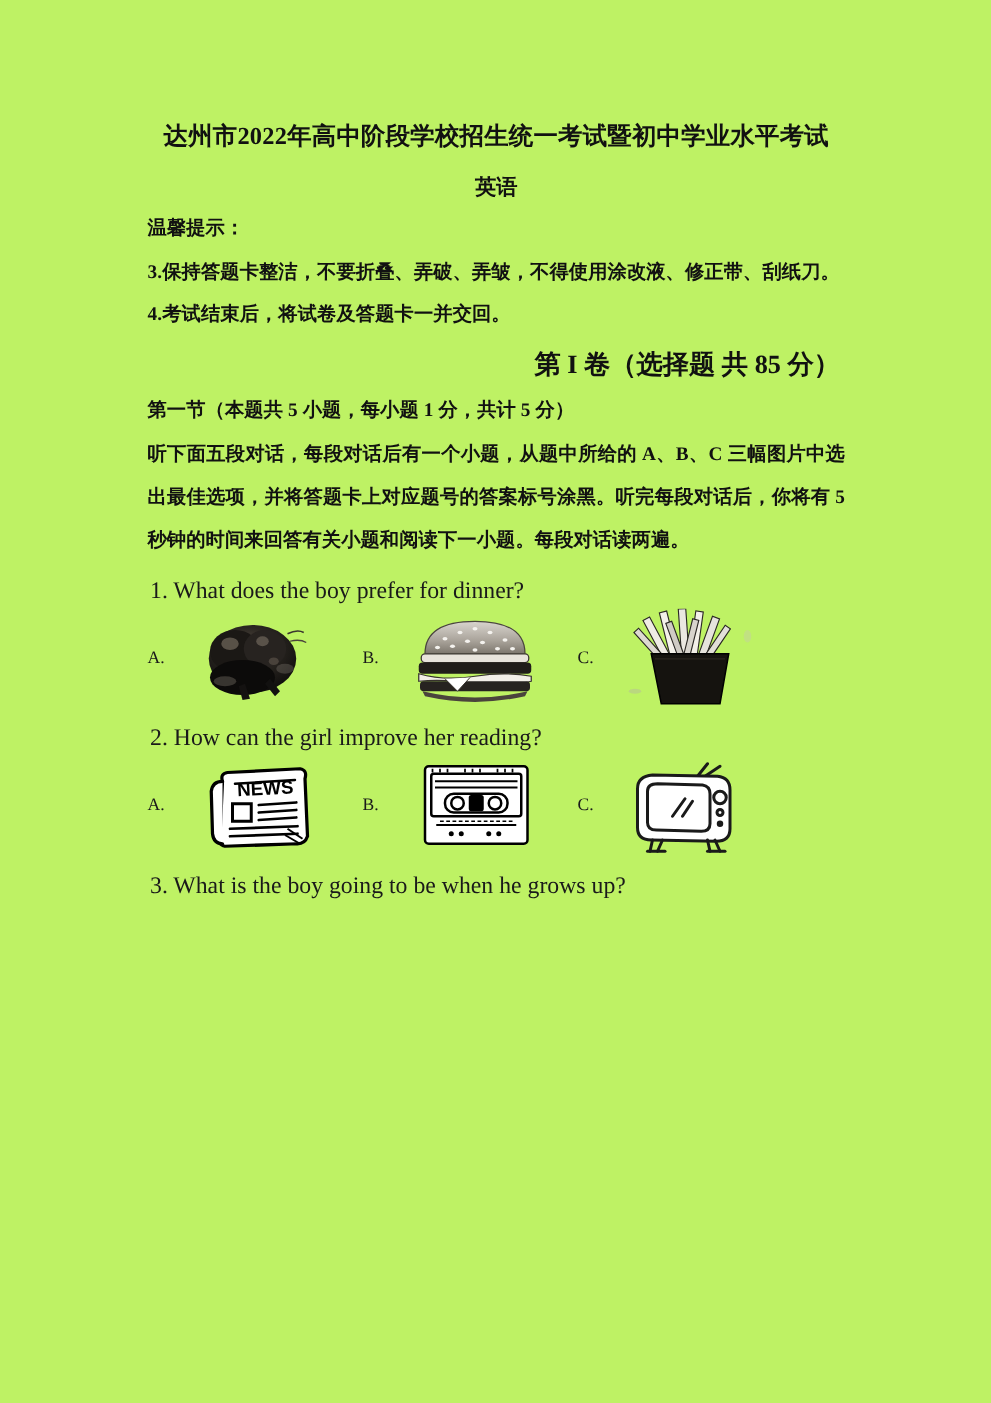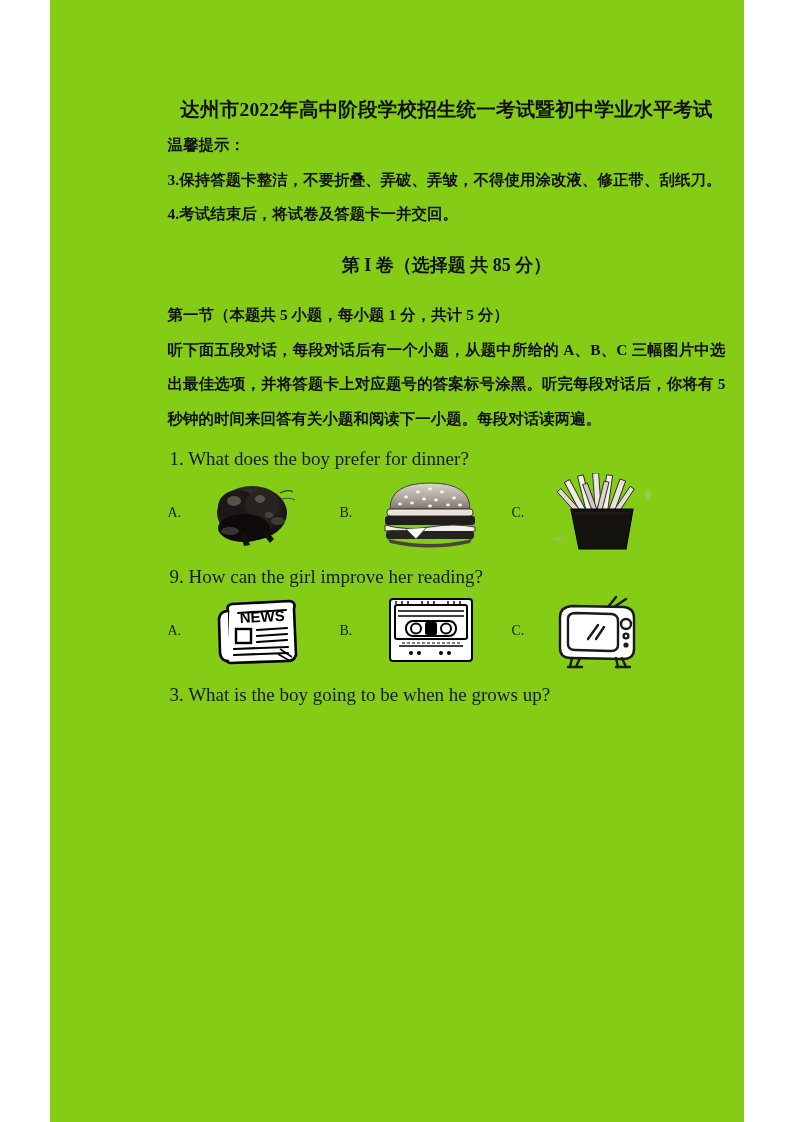--- a/index.html
+++ b/index.html
@@ -8,24 +8,24 @@
     padding: 0;
     background: #ffffff;
   }
   body {
     font-family: "Liberation Serif", "DejaVu Serif", serif;
     color: #111111;
     -webkit-font-smoothing: none;
   }
   .page {
     position: relative;
-    width: 694px;
+    width: 793px;
     height: 1122px;
     margin: 0 auto;
-    background: #84cc16;
+    background: #bef264;
     overflow: hidden;
     box-sizing: border-box;
   }
   .content {
     position: absolute;
     left: 118px;
     top: 0;
     width: 558px;
   }
 
@@ -57,24 +57,24 @@
     text-align: justify;
     text-justify: inter-ideograph;
     margin: 0;
     letter-spacing: 0.1px;
   }
   .para-first {
     padding-top: 19px;
   }
   .centered {
     font-weight: bold;
-    font-size: 18px;
+    font-size: 21px;
     line-height: 34.5px;
-    text-align: center;
-    margin: 16px;
+    text-align: right;
+    margin: 4px;
   }
 
   
   .question {
     margin: 0;
   }
   .q-stem {
     font-family: "Liberation Serif", "DejaVu Serif", serif;
     font-weight: normal;
     font-size: 19px;
@@ -116,20 +116,21 @@
 
   .q3-tail { height: 18px; }
 </style>
 </head>
 <body>
 
 <div class="page">
   <div class="content">
 
     <h1 class="doc-title">达州市2022年高中阶段学校招生统一考试暨初中学业水平考试</h1>
+    <h2 class="doc-subject">英语</h2>
 
     <p class="para">温馨提示：</p>
     <p class="para">3.保持答题卡整洁，不要折叠、弄破、弄皱，不得使用涂改液、修正带、刮纸刀。</p>
     <p class="para">4.考试结束后，将试卷及答题卡一并交回。</p>
 
     <p class="centered">第 I 卷（选择题 共 85 分）</p>
 
     <p class="para">第一节（本题共 5 小题，每小题 1 分，共计 5 分）</p>
     <p class="para">听下面五段对话，每段对话后有一个小题，从题中所给的 A、B、C 三幅图片中选出最佳选项，并将答题卡上对应题号的答案标号涂黑。听完每段对话后，你将有 5 秒钟的时间来回答有关小题和阅读下一小题。每段对话读两遍。</p>
 
@@ -221,21 +222,21 @@
               <ellipse cx="20" cy="66" rx="5" ry="2" fill="#b5b0a8" opacity="0.4"></ellipse>
               <ellipse cx="110" cy="22" rx="3" ry="5" fill="#c8c3bb" opacity="0.35"></ellipse>
             </svg>
           </span>
         </div>
 
       </div>
     </div>
 
     <div class="question">
-      <p class="q-stem">9. How can the girl improve her reading?</p>
+      <p class="q-stem">2. How can the girl improve her reading?</p>
       <div class="options">
 
         <div class="option">
           <span class="opt-label">A.</span>
           <span class="opt-art">
             <svg viewBox="0 0 128 80" xmlns="http://www.w3.org/2000/svg">
               <g fill="none" stroke="#000000" stroke-width="2.6" stroke-linejoin="round" stroke-linecap="round">
                 <path d="M34 20 Q32 14 38 13 L96 10 Q102 11 100 18 L102 64 Q100 70 94 70 L36 72 Q30 71 32 64 Z" fill="#ffffff"></path>
                 <path d="M34 20 Q26 20 25 28 L26 62 Q27 70 34 70" fill="#ffffff"></path>
                 <path d="M44 22 L92 19" stroke-width="2"></path>

